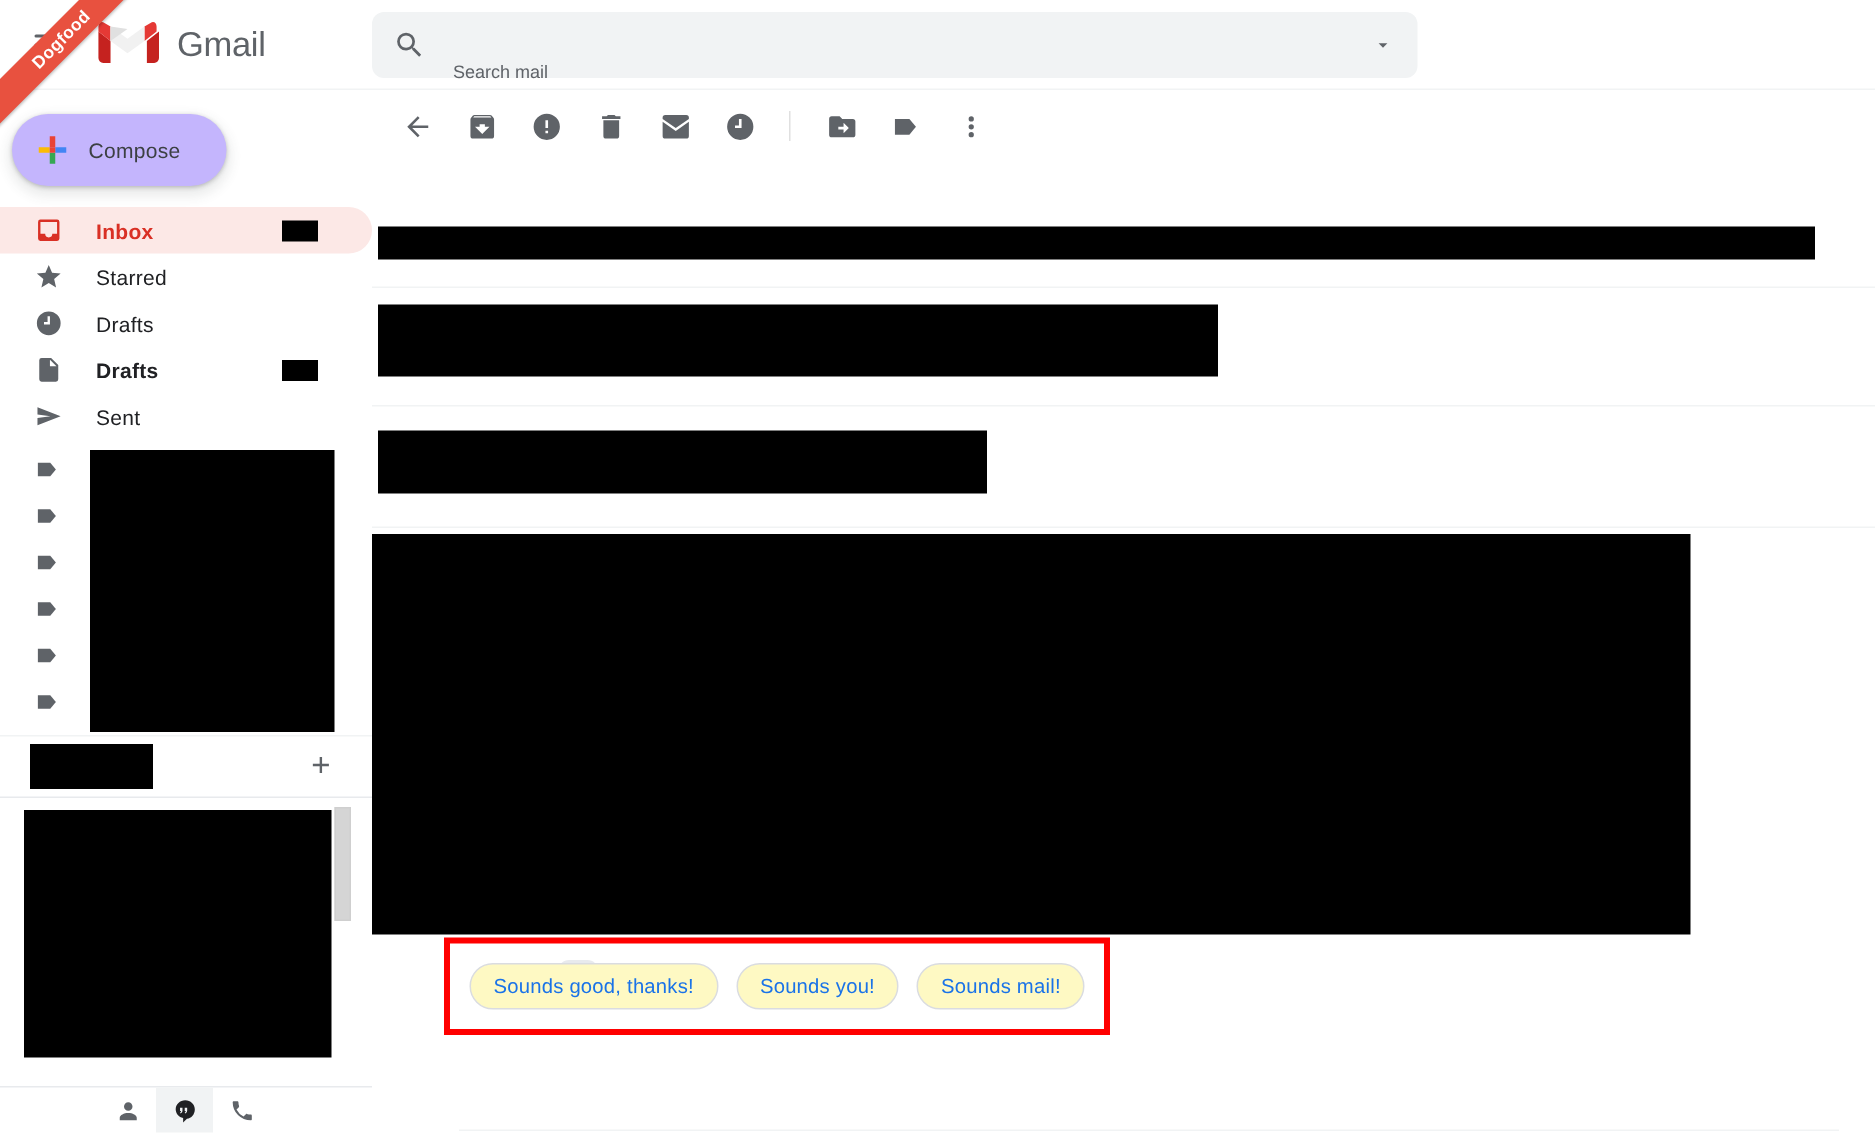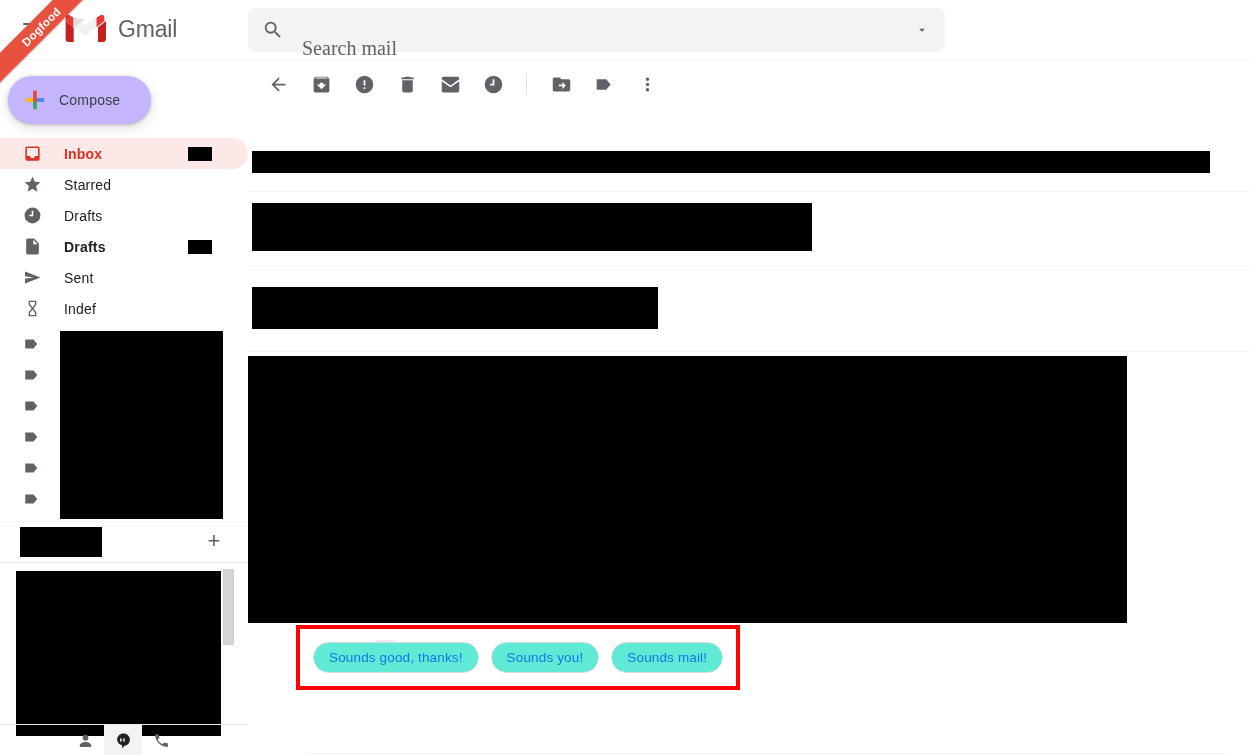--- a/index.html
+++ b/index.html
@@ -55,22 +55,22 @@
     font-family: "Liberation Sans", sans-serif; letter-spacing: -.2px;
   }
 
   .search {
     position: absolute; left: 248px; top: 8px; width: 697px; height: 44px;
     background: #f1f3f4; border-radius: 8px; display: flex; align-items: center;
   }
   .search-icon { margin-left: 14px; width: 22px; height: 22px; flex: 0 0 auto; cursor: pointer; }
   .search-input {
     flex: 1; border: 0; background: transparent; outline: none;
-    font-size: 20px; color: #202124; margin-left: 16px;
-    font-family: Liberation Serif, serif;
+    font-size: 12px; color: #202124; margin-left: 16px;
+    font-family: Liberation Sans, sans-serif;
     margin-top: 36px;
   }
   .search-input::placeholder { color: #5f6368; }
   .search-caret { margin-right: 16px; cursor: pointer; width: 14px; height: 14px; }
 
   .header-rule {
     position: absolute; top: 59px; left: 0; width: 1250px; height: 1px; background: #f1f3f4;
   }
 
   
@@ -151,21 +151,21 @@
     background: #e8eaed; display: flex; align-items: center; justify-content: center; cursor: pointer;
   }
   .trim-btn i { width: 3px; height: 3px; border-radius: 50%; background: #5f6368; margin: 0 1px; display: block; }
 
   
   .smart-wrap { position: absolute; left: 48px; top: 565px; }
   .smart-box { border: 4px solid #ff0000; padding: 13px 13px; display: inline-flex; gap: 12px; }
   .chip {
     border: 1px solid #dadce0; border-radius: 18px; height: 31px;
     padding: 0 15px; display: flex; align-items: center; cursor: pointer;
-    font-size: 13.5px; color: #1a73e8; background: #5eead4; letter-spacing: .15px;
+    font-size: 13.5px; color: #1a73e8; background: #fef9c3; letter-spacing: .15px;
   }
 
   .reply-rule { position: absolute; left: 58px; top: 693px; width: 920px; height: 1px; background: #f1f3f4; }
 </style>
 </head>
 <body>
 
 <div class="app">
 
   <div class="ribbon">
@@ -261,28 +261,20 @@
 
       <div class="nav-item">
         <span class="nav-ico">
           <svg width="19" height="19" viewBox="0 0 24 24">
               <path fill="#5f6368" d="M2.5 4.5v6l11 1.5-11 1.5v6L22 12z"></path>
             </svg>
         </span>
         <span class="nav-label">Sent</span>
       </div>
 
-      <div class="nav-item">
-        <span class="nav-ico">
-          <svg width="19" height="19" viewBox="0 0 24 24">
-              <path fill="none" stroke="#5f6368" stroke-width="1.7" d="M7 3h10M7 21h10M8 3v4l4 5 4-5V3M8 21v-4l4-5 4 5v4"></path>
-            </svg>
-        </span>
-        <span class="nav-label">Indef</span>
-      </div>
     </div>
 
     <div class="label-rows">
       <div class="label-row">
           <span class="nav-ico">
             <svg width="18" height="18" viewBox="0 0 24 24">
               <path fill="#5f6368" d="M3 6h11l5 6-5 6H3z"></path>
             </svg>
           </span>
         </div>

